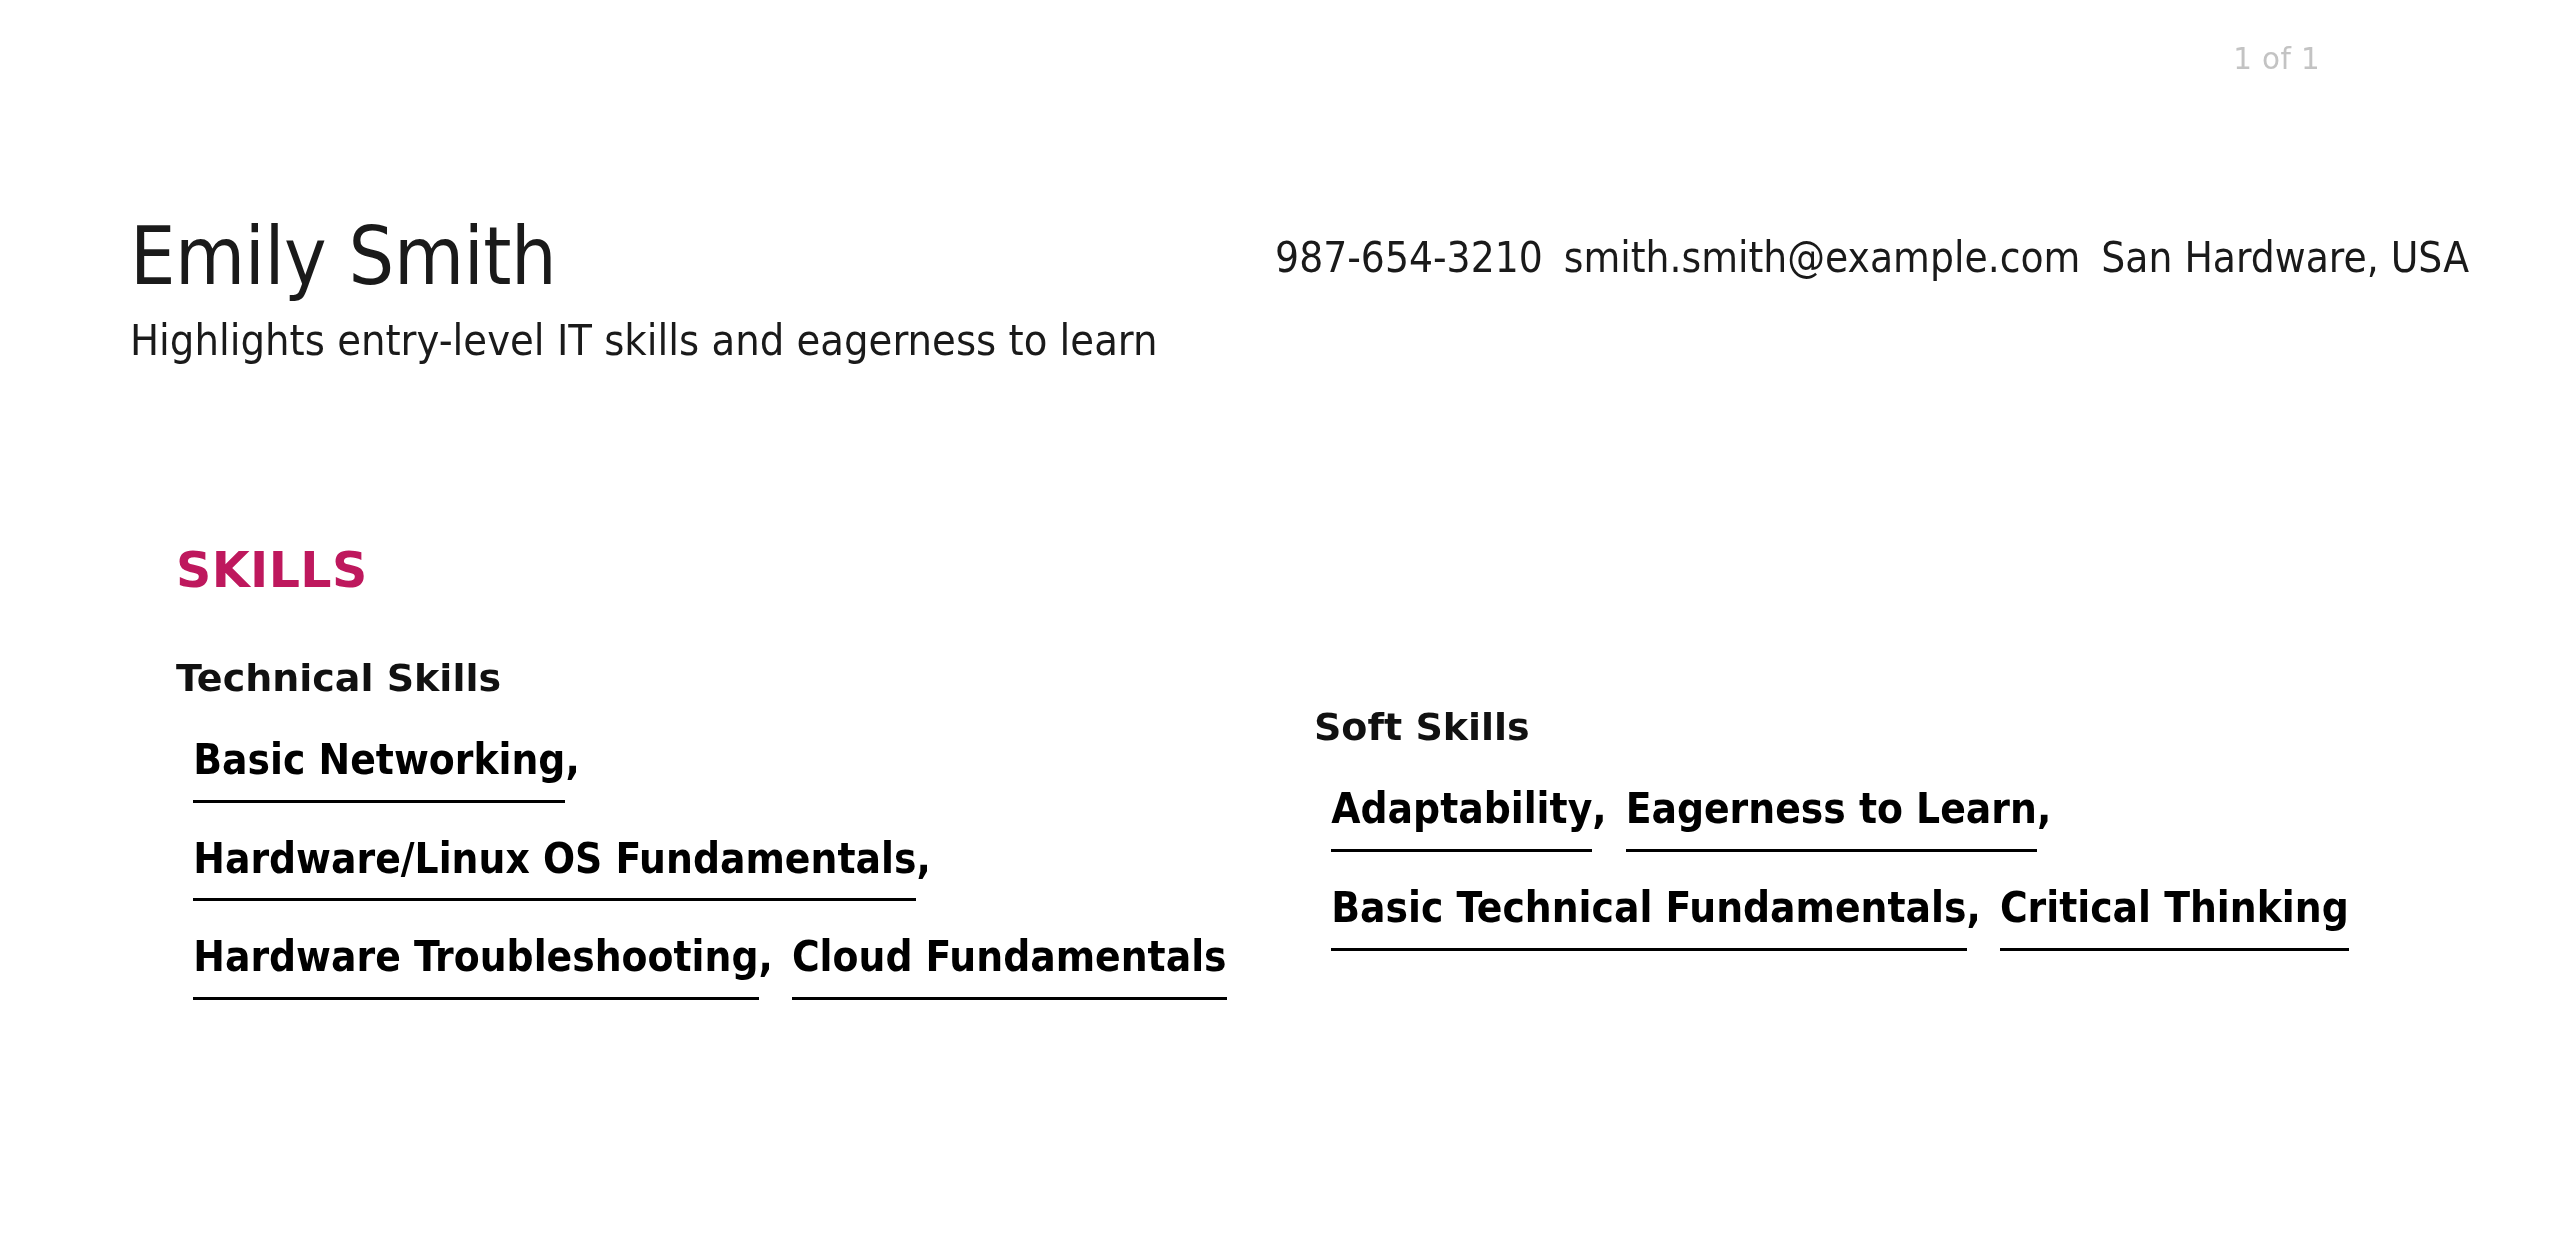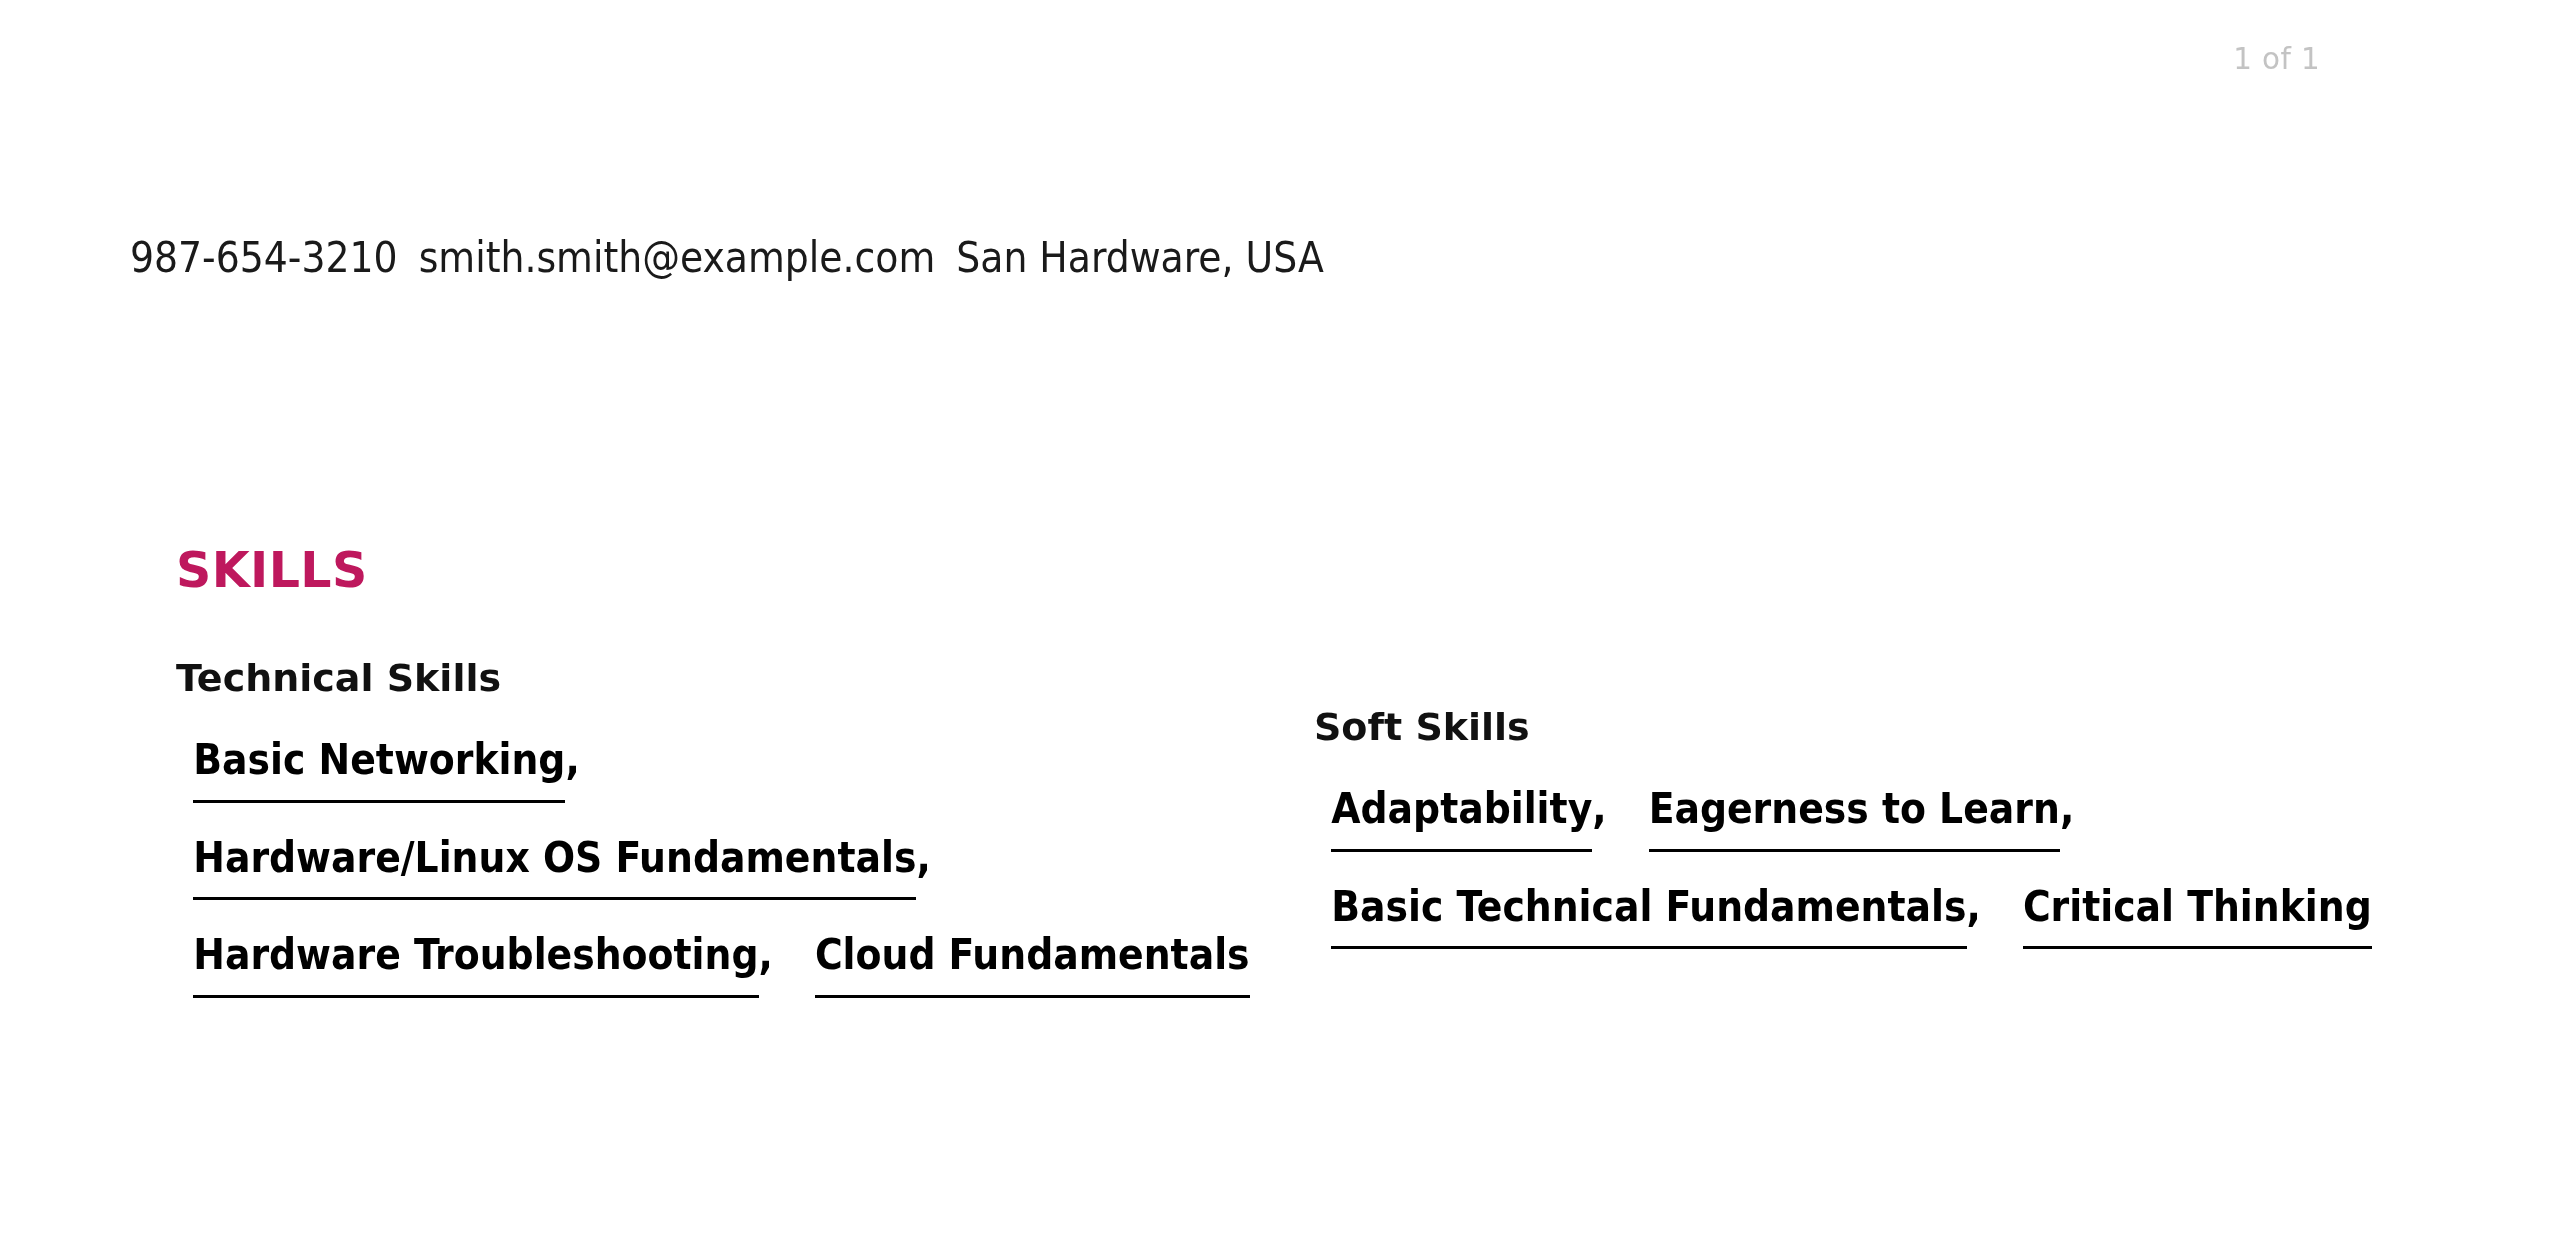--- a/index.html
+++ b/index.html
@@ -118,21 +118,20 @@
     white-space:nowrap;
   }
 
   .tag-list {
     margin-top:31px;
     padding-left:17.3px;
     display:flex;
     flex-wrap:wrap;
     align-items:flex-start;
     row-gap:24px;
-    gap:23px;
   }
 
   .tag {
     display:inline-flex;
     align-items:baseline;
     margin-right:19px;
     white-space:nowrap;
   }
 
   .tag-label {
@@ -157,20 +156,24 @@
   }
 </style>
 </head>
 <body>
 
 <div class="page">
 
   <div class="page-indicator">1 of 1</div>
 
   <div class="header">
+    <div class="header-left">
+      <div class="name">Emily Smith</div>
+      <div class="tagline">Highlights entry-level IT skills and eagerness to learn</div>
+    </div>
 
     <div class="header-right">
       <div class="contact-line">987-654-3210</div>
       <div class="contact-line">smith.smith@example.com</div>
       <div class="contact-line">San Hardware, USA</div>
     </div>
   </div>
 
   <div class="section">
     <div class="section-title">SKILLS</div>

